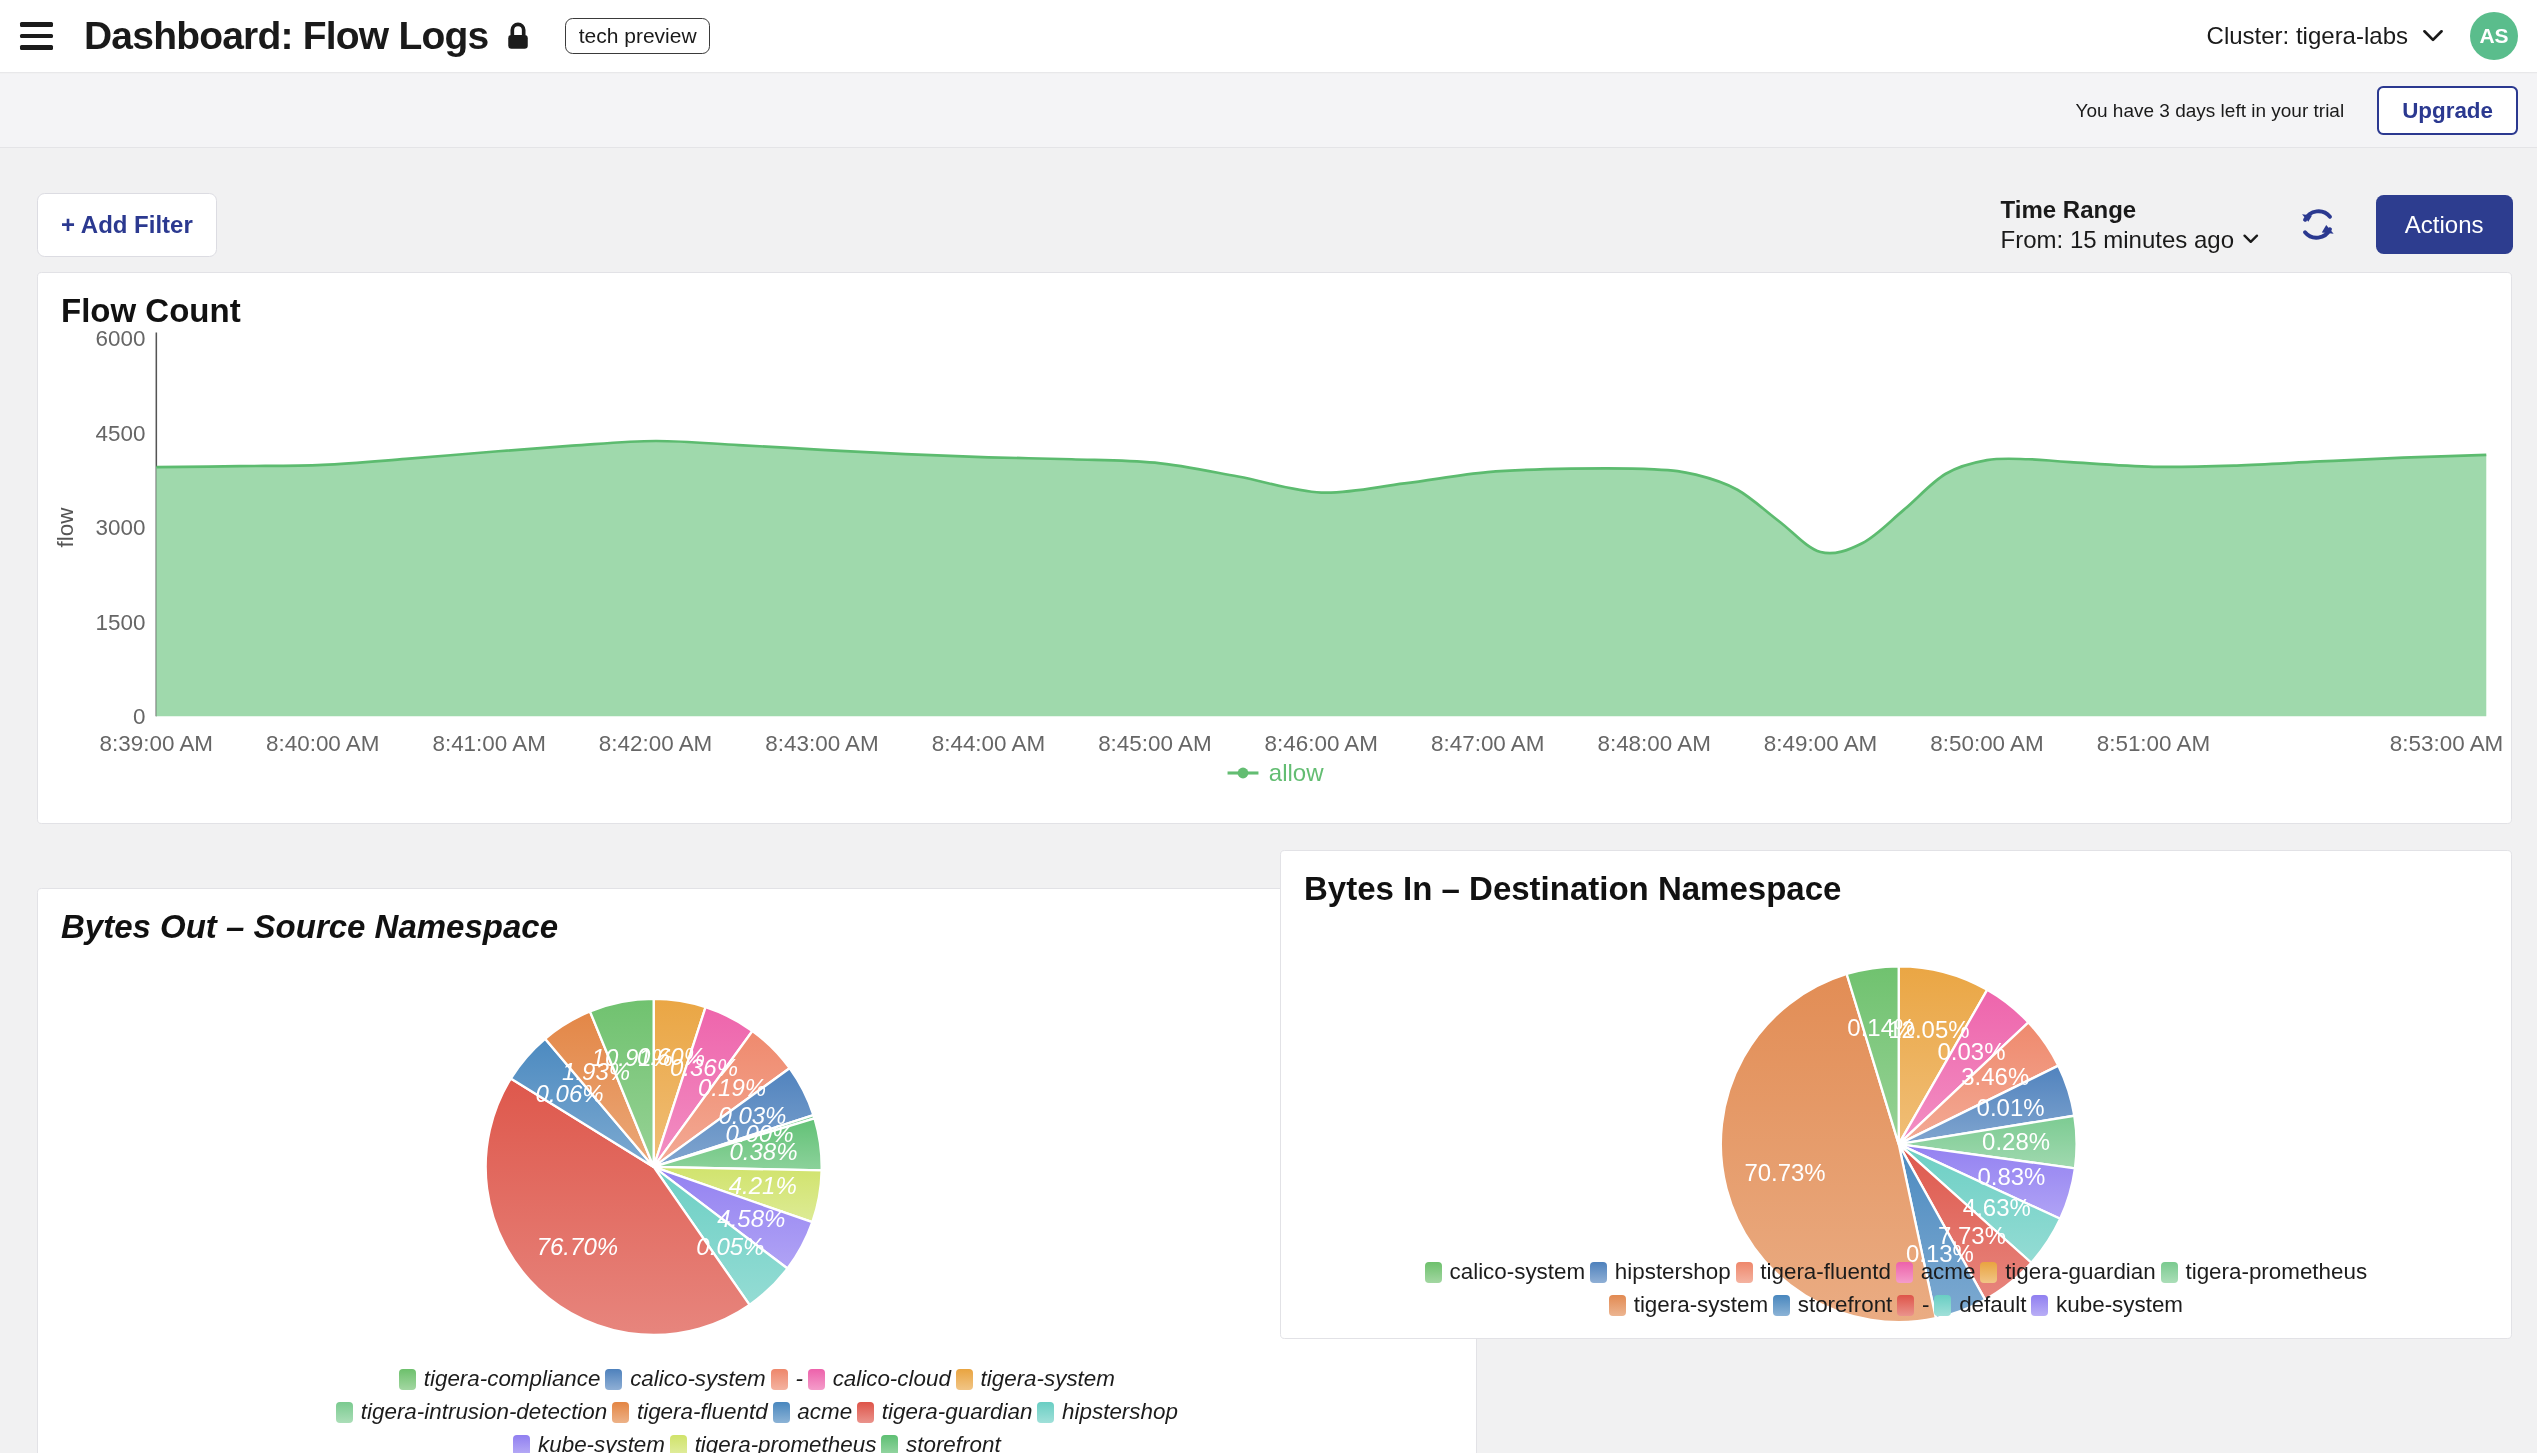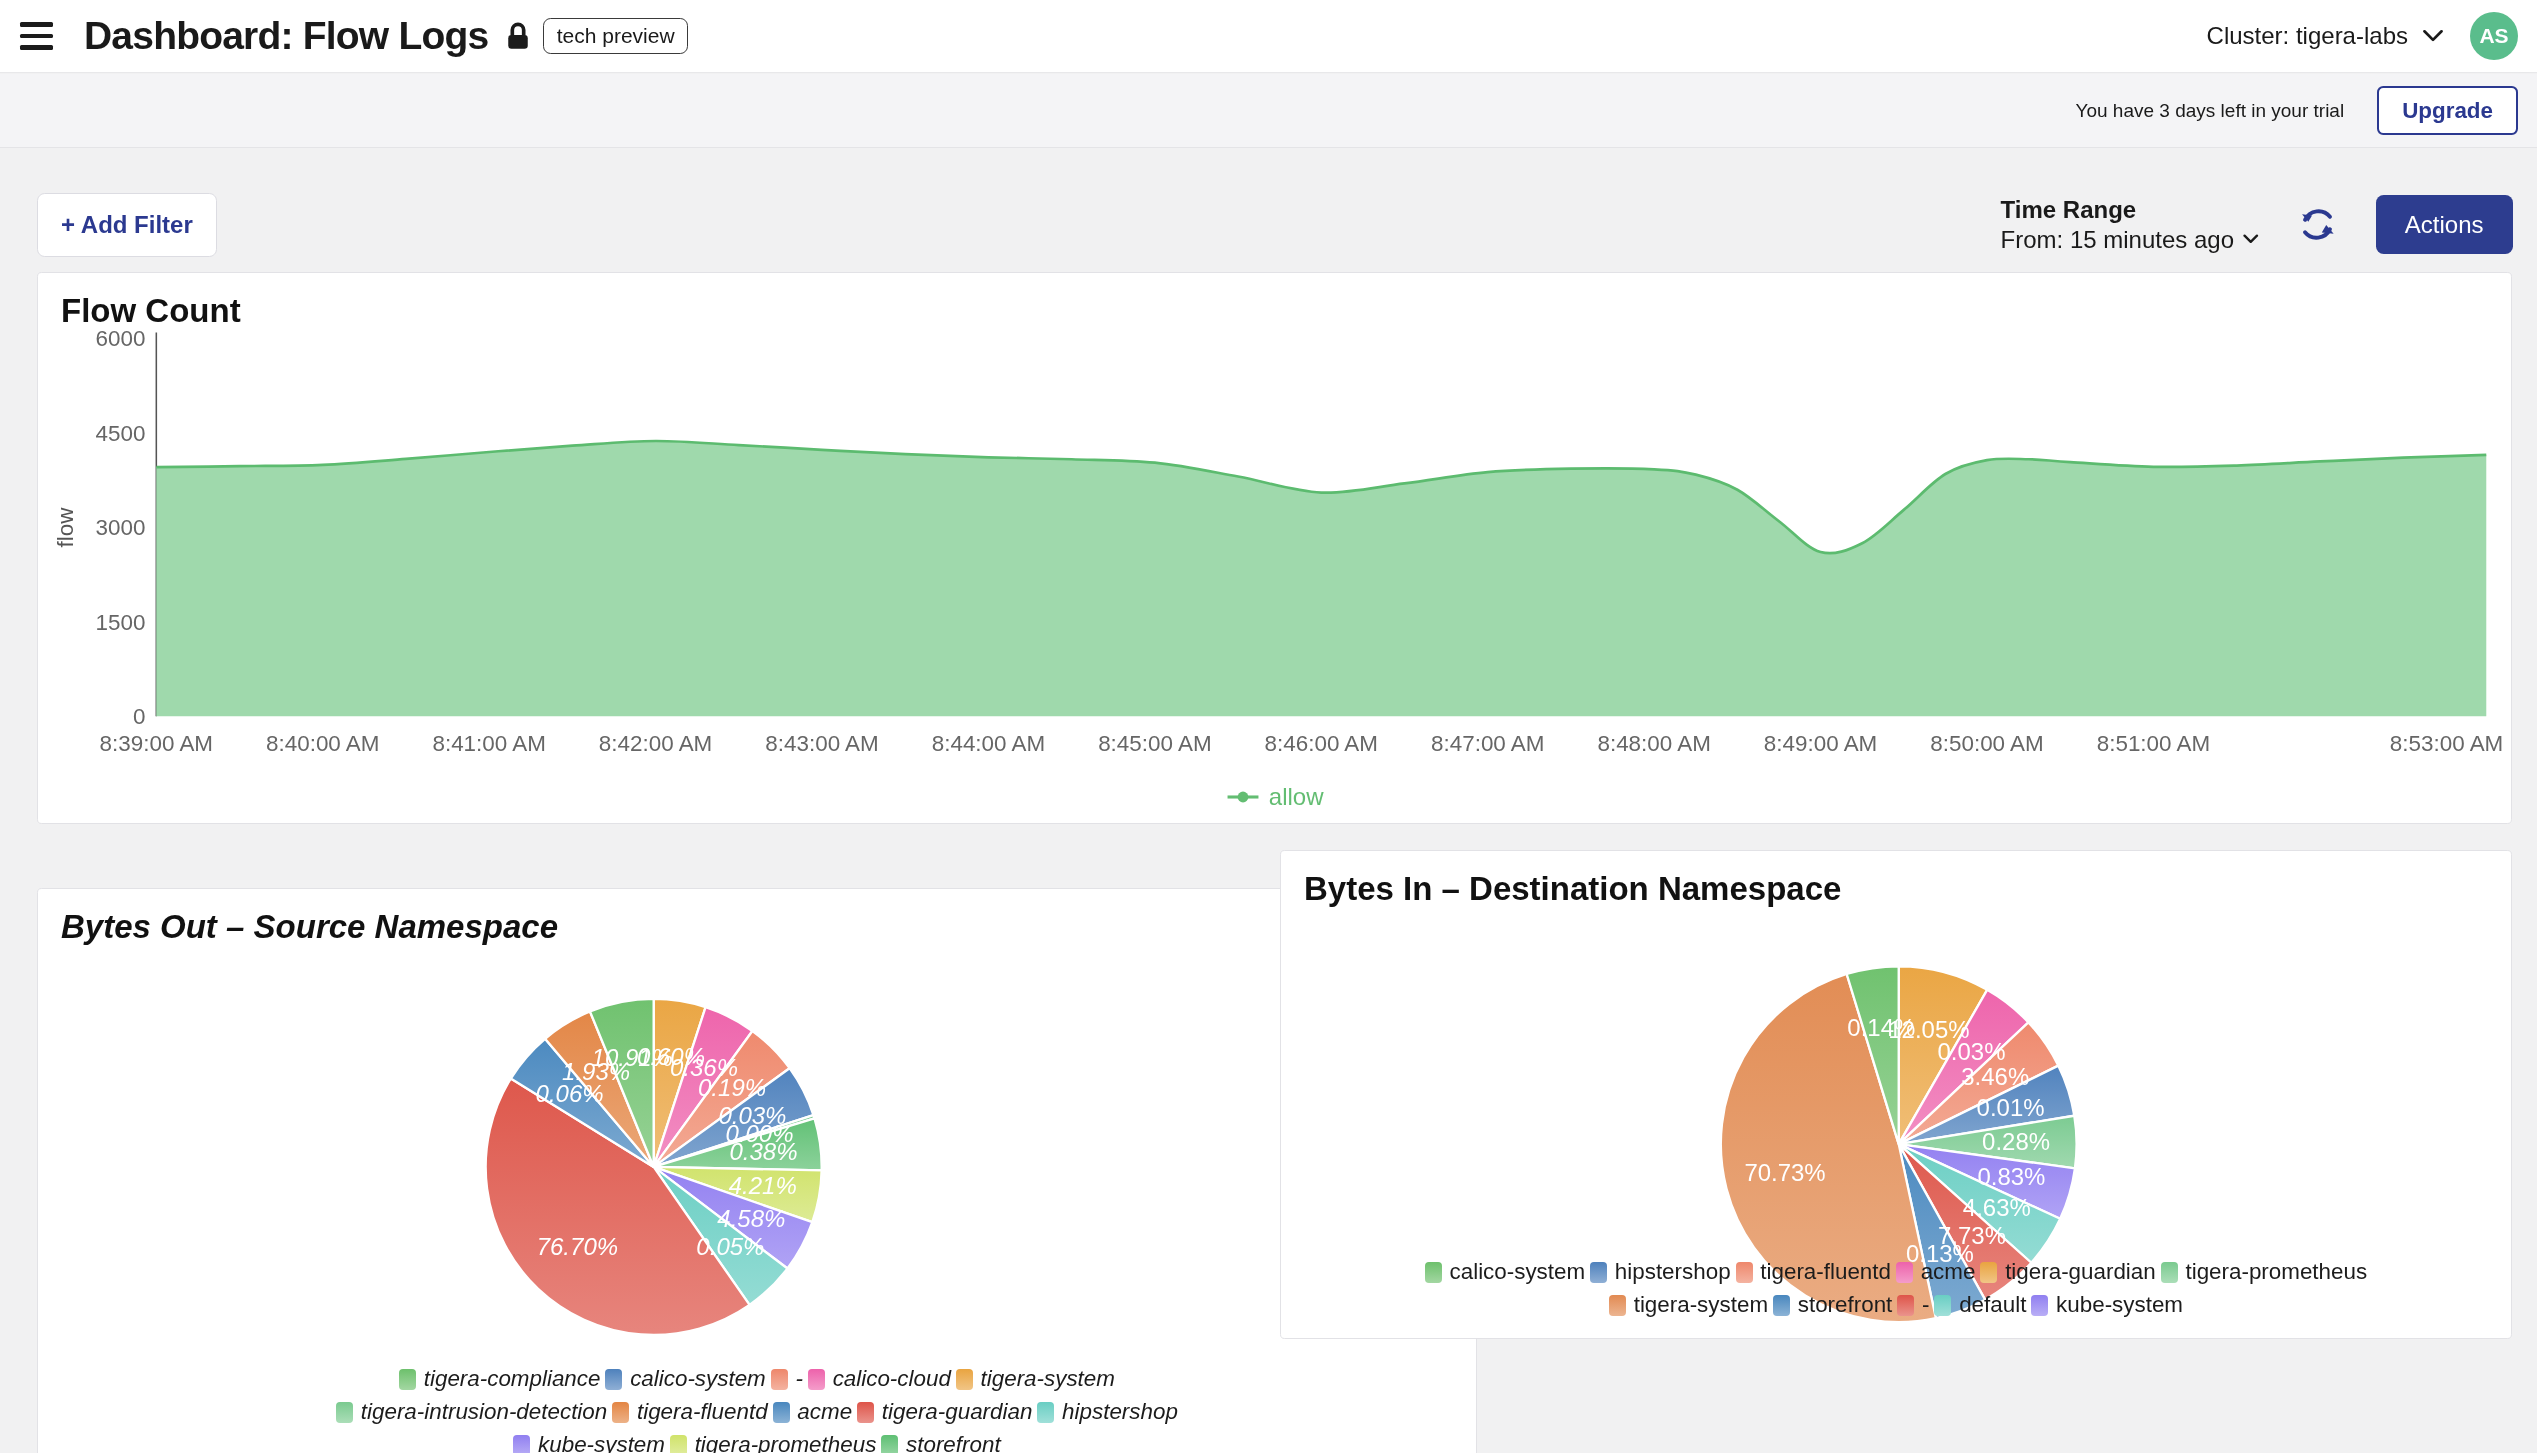--- a/index.html
+++ b/index.html
@@ -9,21 +9,21 @@
 
   
   .header{position:absolute;top:0;left:0;right:0;height:73px;background:#fff;
           border-bottom:0.8px solid #E8E8EA;display:flex;align-items:center;
           padding:0 20px;box-sizing:border-box;z-index:5;}
   .burger{width:33px;height:28px;display:flex;flex-direction:column;justify-content:space-between;
           margin-right:31px;cursor:pointer;}
   .burger span{height:4.6px;background:#1b1b1b;border-radius:1.5px;}
   .h-title{font-size:39px;font-weight:700;letter-spacing:-0.8px;white-space:nowrap;}
   .lock{margin-left:17px;display:flex;align-items:center;}
-  .badge{margin-left:12px;border:1.5px solid #3a3a3a;border-radius:7.7px;padding:4.6px 12.4px;
+  .badge{margin-left:34px;border:1.5px solid #3a3a3a;border-radius:7.7px;padding:4.6px 12.4px;
          font-size:21px;background:#fff;white-space:nowrap;}
   .h-right{margin-left:auto;display:flex;align-items:center;gap:26px;}
   .cluster{font-size:24px;display:flex;align-items:center;gap:14px;cursor:pointer;}
   .avatar{width:48px;height:48px;border-radius:50%;background:#5ABD8C;color:#fff;
           font-size:21px;display:flex;align-items:center;justify-content:center;font-weight:600;}
 
   
   .trialbar{position:absolute;top:74px;left:0;right:0;height:74px;background:#F4F4F6;
             border-bottom:0.8px solid #E4E4E7;display:flex;align-items:center;
             justify-content:flex-end;padding-right:20px;gap:33px;box-sizing:border-box;}
@@ -47,21 +47,21 @@
 
   
   .card{position:absolute;background:#fff;border:0.8px solid #E2E2E6;border-radius:4.6px;box-sizing:border-box;}
   #flow-card{left:37px;top:272px;width:2475px;height:552px;}
   #pie1-card{left:37px;top:888px;width:1440px;height:591px;font-style:italic;}
   #pie2-card{left:1280px;top:850px;width:1232px;height:489px;}
   .card-title{position:absolute;left:23px;top:18.6px;font-size:33px;font-weight:700;color:#111;z-index:2;}
   .chart-svg{position:absolute;left:0;top:0;}
 
   
-  .allow-legend{position:absolute;left:50%;bottom:12px;transform:translateX(-50%);
+  .allow-legend{position:absolute;left:50%;bottom:36px;transform:translateX(-50%);
                 display:flex;align-items:center;gap:9.3px;font-size:24px;cursor:pointer;}
   .legend-rows{position:absolute;left:0;right:0;bottom:20px;display:flex;
                flex-direction:column;gap:7px;align-items:center;}
   .lrow{display:flex;gap:5px;align-items:center;justify-content:center;}
   .li{display:flex;align-items:center;gap:7.7px;font-size:22.4px;color:#1c1c1c;cursor:pointer;white-space:nowrap;}
   .sw{width:17px;height:21px;border-radius:3.9px;flex:0 0 auto;}
 </style>
 </head>
 <body>
 

